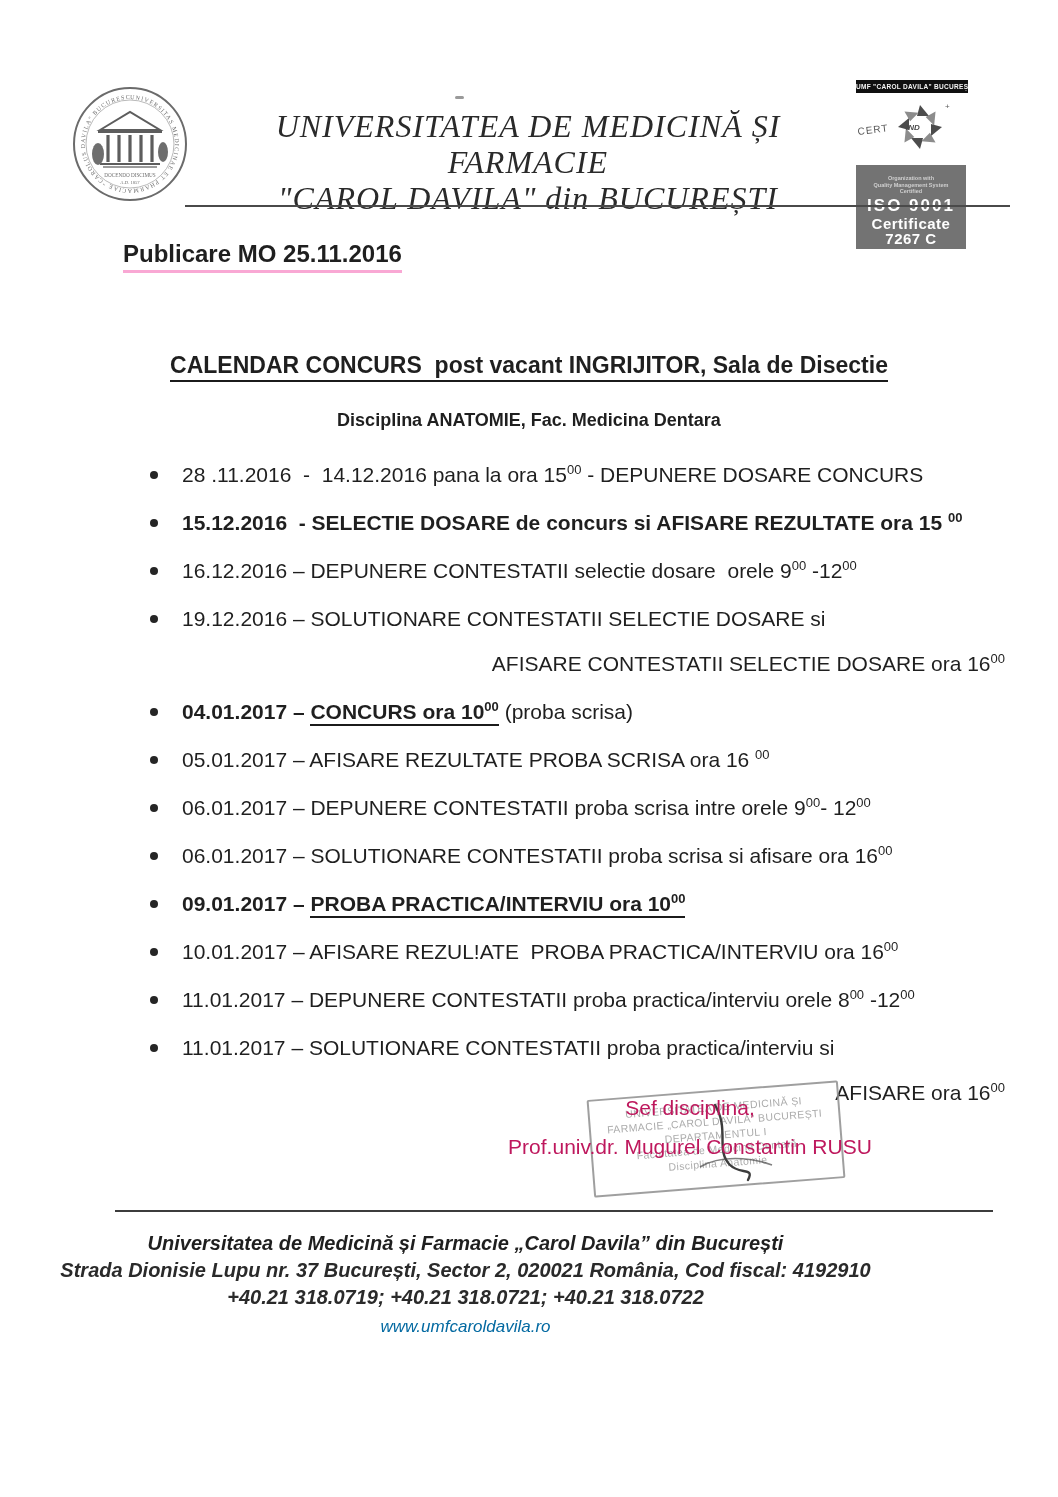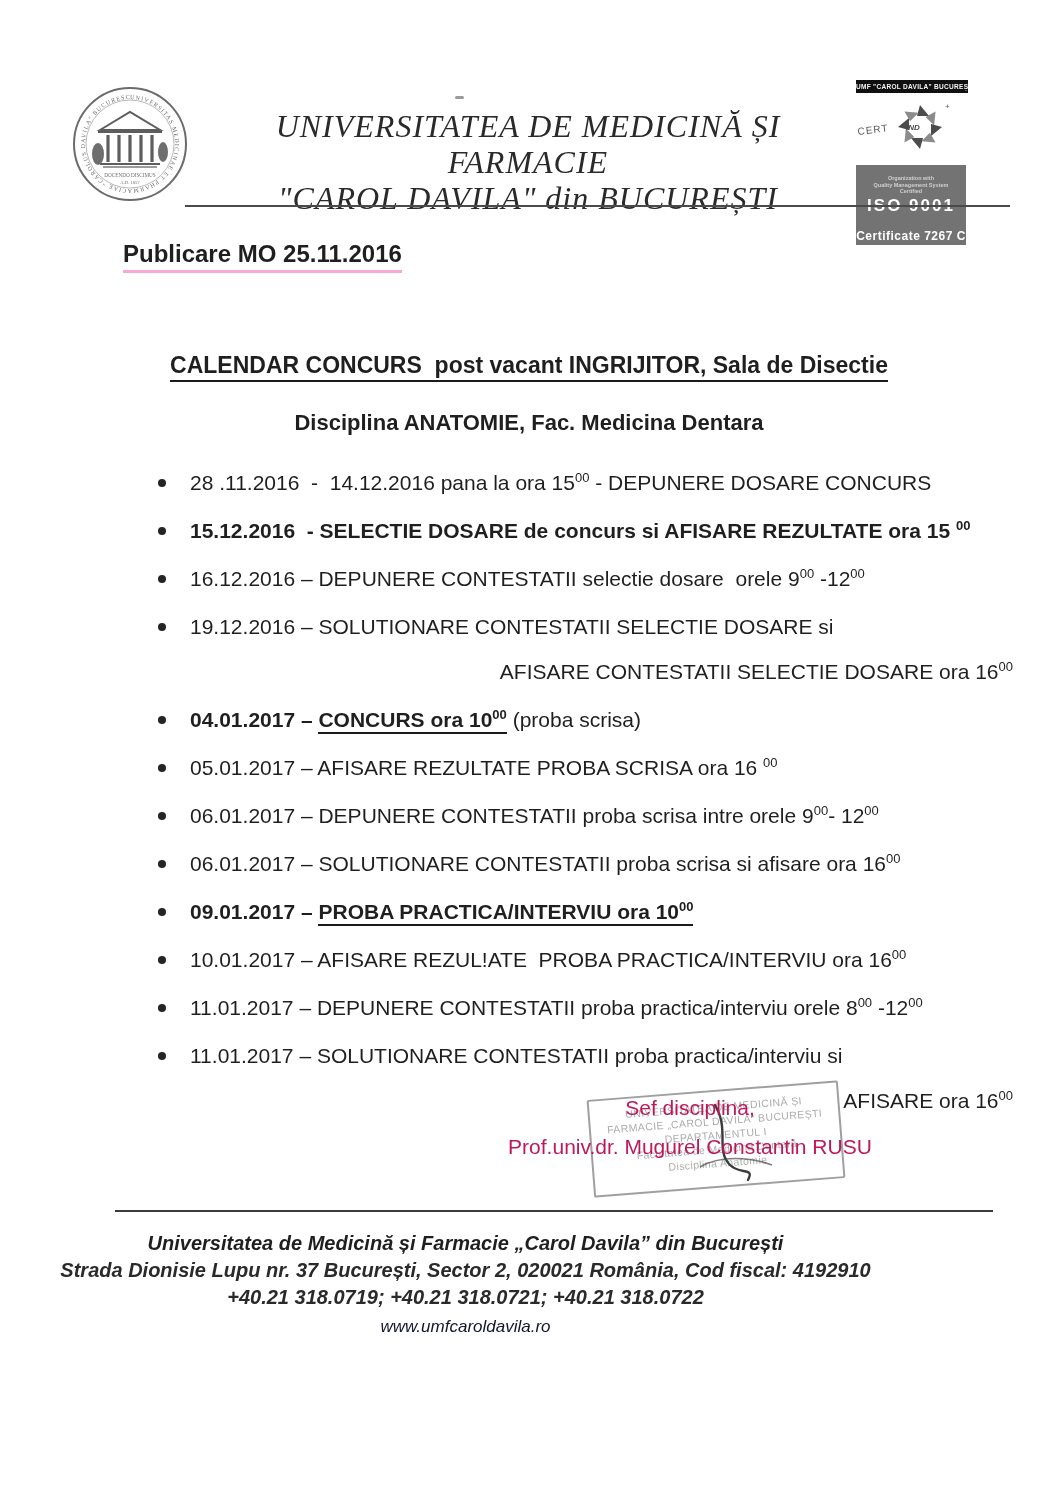--- a/index.html
+++ b/index.html
@@ -22,42 +22,42 @@
     text-align:center;line-height:13px;height:13px;letter-spacing:.3px;
     white-space:nowrap;overflow:hidden;
   }
   .certind{margin:6px 0 2px 2px;width:100px;height:60px;}
   .iso-badge{
     background:#737373;color:#fefefe;text-align:center;width:110px;
     padding:10px 0 3px 0;line-height:1;
   }
   .iso-tiny{display:block;font-size:5.5px;font-weight:bold;color:#cfcfcf;margin:1px 0;}
   .iso-big{display:block;font-size:17px;font-weight:bold;letter-spacing:2px;margin:2px 0 2px 0;}
-  .iso-cert{display:block;font-size:12px;font-weight:bold;letter-spacing:.5px;margin-top:16px;}
+  .iso-cert{display:block;font-size:15px;font-weight:bold;letter-spacing:.5px;margin-top:2px;}
   .header-rule{position:absolute;left:185px;top:205px;width:825px;height:2px;background:#4a4a4a;}
   .speck{position:absolute;left:455px;top:96px;width:9px;height:3px;background:#9a9a9a;border-radius:2px;}
 
   
   .publicare{
     position:absolute;left:123px;top:240px;font-size:24px;font-weight:bold;
     border-bottom:3px solid #f9a8d4;padding-bottom:2px;white-space:pre;
   }
   .doc-title{
     position:absolute;left:0;top:352px;width:1058px;text-align:center;
     font-size:23px;font-weight:bold;
   }
   .doc-title span{border-bottom:2.5px solid #1b1b1b;padding-bottom:2px;white-space:pre;}
   .doc-subtitle{
     position:absolute;left:0;top:410px;width:1058px;text-align:center;
-    font-size:22px;font-weight:bold;white-space:pre;
+    font-size:18px;font-weight:bold;white-space:pre;
   }
 
   
   .cal-list{
-    position:absolute;left:145px;top:462px;width:860px;margin:8px;padding:0;
+    position:absolute;left:145px;top:462px;width:860px;margin:0;padding:0;
     list-style:none;font-size:21px;
   }
   .cal-item{position:relative;padding-left:37px;margin:0 0 20px 0;line-height:25px;white-space:pre-wrap;}
   .cal-item::before{
     content:'';position:absolute;left:5px;top:9px;width:8px;height:8px;
     border-radius:50%;background:#252525;
   }
   .cal-cont{margin:20px 0 0 13px;white-space:pre-wrap;text-align:right;}
   .b{font-weight:bold;}
   .sup{font-size:13px;position:relative;top:-8px;letter-spacing:0;}
@@ -78,21 +78,21 @@
   }
   .sig-role{display:block;font-weight:normal;}
   .sig-name{display:block;margin-top:15px;white-space:nowrap;}
 
   
   .footer-rule{position:absolute;left:115px;top:1210px;width:878px;height:2px;background:#3c3c3c;}
   .footer{position:absolute;left:0;top:1230px;width:931px;text-align:center;
     font-style:italic;line-height:27px;}
   .f1{font-size:20px;font-weight:bold;}
   .f2,.f3{font-size:20px;font-weight:bold;color:#2a2a2a;}
-  .f4{font-size:17px;color:#0f172a;margin-top:2px;}
+  .f4{font-size:17px;color:#0369a1;margin-top:2px;}
 </style>
 </head>
 <body>
 
 <div class="page">
 
   <div class="seal">
     <svg viewBox="0 0 120 126" width="120" height="126">
       <circle cx="60" cy="62" r="56" fill="none" stroke="#6b6b6b" stroke-width="2"></circle>
       <circle cx="60" cy="62" r="44" fill="none" stroke="#8a8a8a" stroke-width="0.6"></circle>

